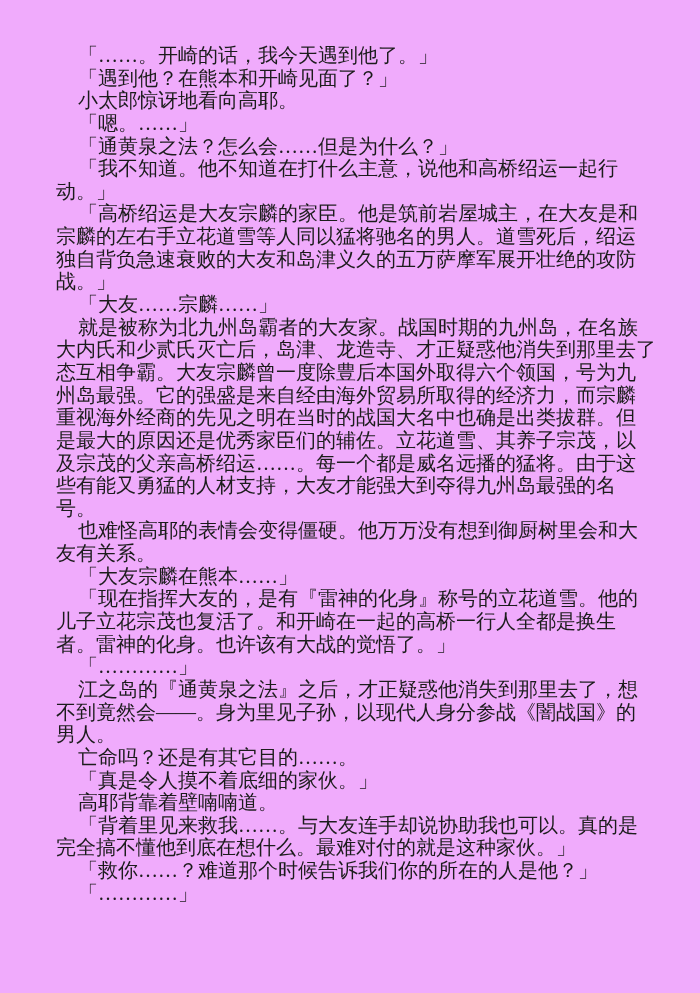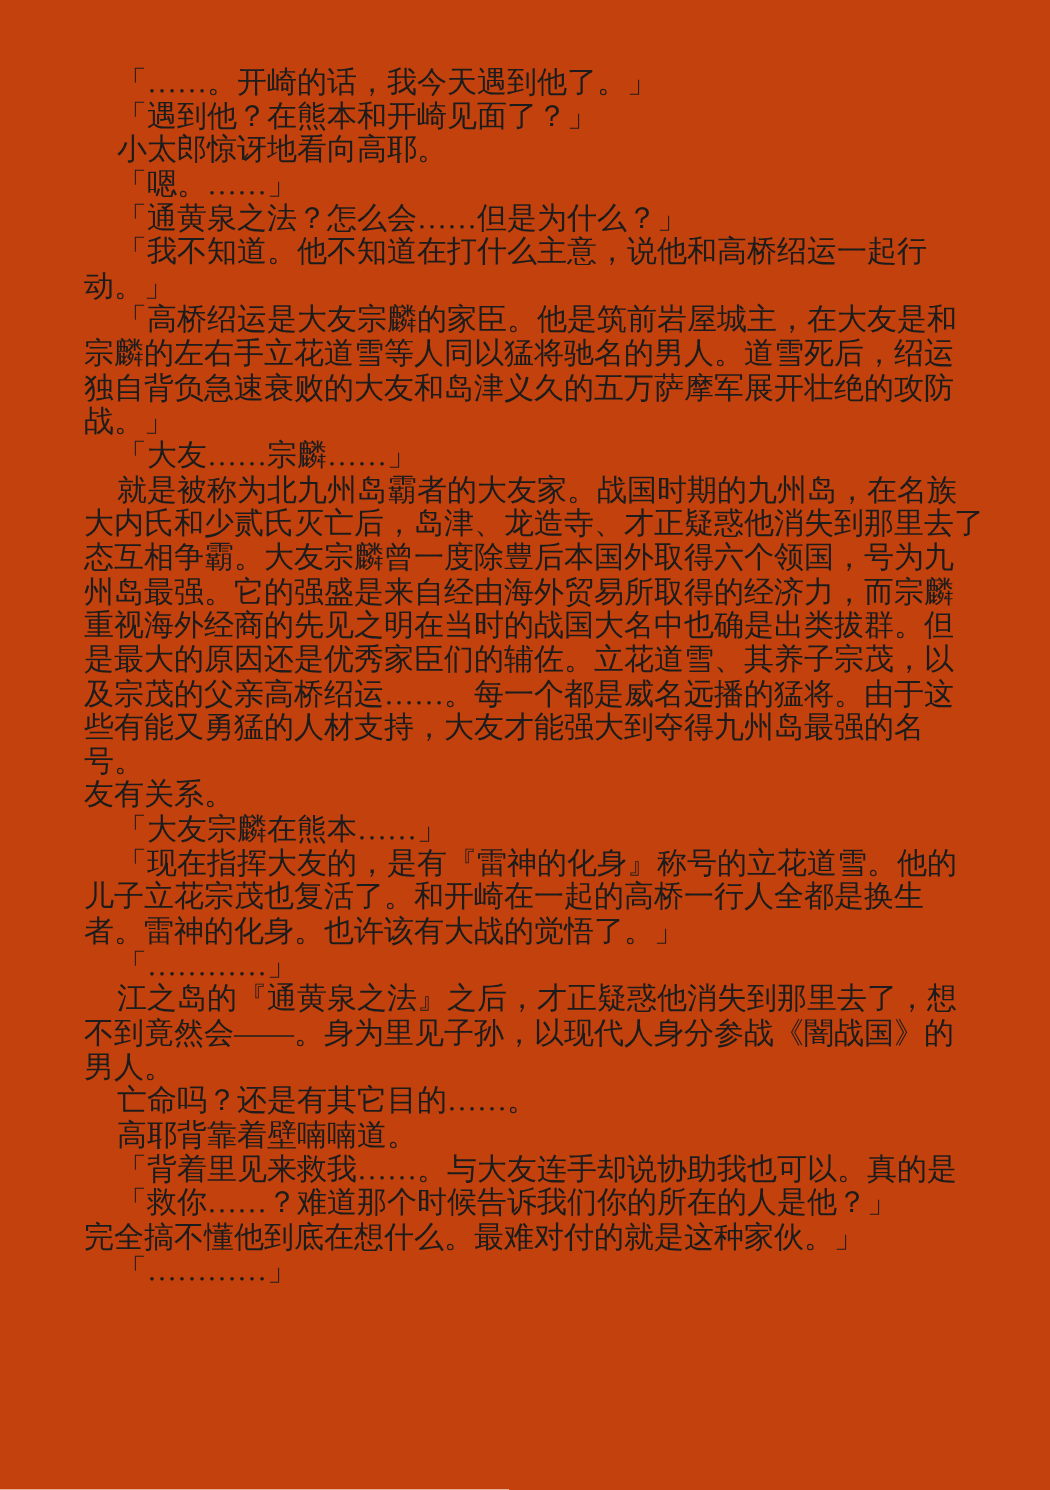--- a/index.html
+++ b/index.html
@@ -4,21 +4,21 @@
 <style>
   html, body {
     margin: 0;
     padding: 0;
     background: #ffffff;
   }
   .page {
     position: relative;
     width: 700px;
     height: 993px;
-    background: #c2410c;
+    background: #f0abfc;
     overflow: hidden;
     font-family: "Liberation Serif", "DejaVu Serif", serif;
   }
   .text-block {
     position: absolute;
     top: 44px;
     left: 56px;
     width: 572px;
   }
   .line {
@@ -52,29 +52,31 @@
       <div class="line indent">「大友……宗麟……」</div>
       <div class="line indent">就是被称为北九州岛霸者的大友家。战国时期的九州岛，在名族</div>
       <div class="line">大内氏和少贰氏灭亡后，岛津、龙造寺、才正疑惑他消失到那里去了</div>
       <div class="line">态互相争霸。大友宗麟曾一度除豊后本国外取得六个领国，号为九</div>
       <div class="line">州岛最强。它的强盛是来自经由海外贸易所取得的经济力，而宗麟</div>
       <div class="line">重视海外经商的先见之明在当时的战国大名中也确是出类拔群。但</div>
       <div class="line">是最大的原因还是优秀家臣们的辅佐。立花道雪、其养子宗茂，以</div>
       <div class="line">及宗茂的父亲高桥绍运……。每一个都是威名远播的猛将。由于这</div>
       <div class="line">些有能又勇猛的人材支持，大友才能强大到夺得九州岛最强的名</div>
       <div class="line">号。</div>
+      <div class="line indent">也难怪高耶的表情会变得僵硬。他万万没有想到御厨树里会和大</div>
       <div class="line">友有关系。</div>
       <div class="line indent">「大友宗麟在熊本……」</div>
       <div class="line indent">「现在指挥大友的，是有『雷神的化身』称号的立花道雪。他的</div>
       <div class="line">儿子立花宗茂也复活了。和开崎在一起的高桥一行人全都是换生</div>
       <div class="line">者。雷神的化身。也许该有大战的觉悟了。」</div>
       <div class="line indent">「…………」</div>
       <div class="line indent">江之岛的『通黄泉之法』之后，才正疑惑他消失到那里去了，想</div>
       <div class="line">不到竟然会——。身为里见子孙，以现代人身分参战《闇战国》的</div>
       <div class="line">男人。</div>
       <div class="line indent">亡命吗？还是有其它目的……。</div>
+      <div class="line indent">「真是令人摸不着底细的家伙。」</div>
       <div class="line indent">高耶背靠着壁喃喃道。</div>
       <div class="line indent">「背着里见来救我……。与大友连手却说协助我也可以。真的是</div>
+      <div class="line">完全搞不懂他到底在想什么。最难对付的就是这种家伙。」</div>
       <div class="line indent">「救你……？难道那个时候告诉我们你的所在的人是他？」</div>
-      <div class="line">完全搞不懂他到底在想什么。最难对付的就是这种家伙。」</div>
       <div class="line indent">「…………」</div>
     </div>
 </div>
 
 </body></html>

